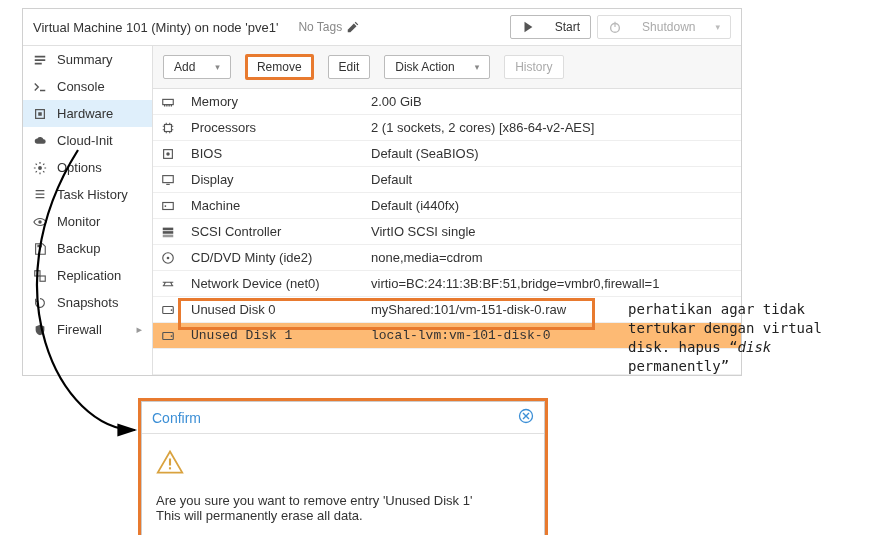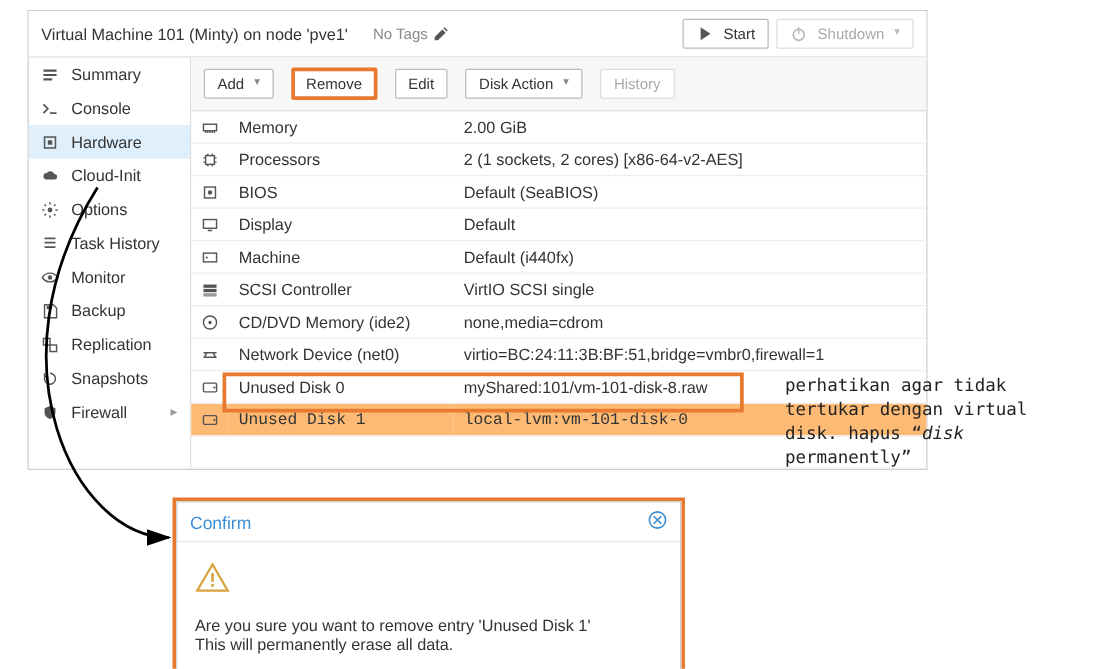--- a/index.html
+++ b/index.html
@@ -25,21 +25,22 @@
     align-items: center;
     padding: 6px 10px;
     border-bottom: 1px solid #e0e0e0;
     background: #fff;
   }
   .titlebar .title { font-size: 13px; color: #333; }
   .titlebar .tags { margin-left: 20px; font-size: 12px; color: #888; display:flex; align-items:center; gap:4px;}
   .titlebar .spacer { flex: 1; }
   .btn {
     display: inline-flex;
-    gap: 8px;
+    align-items: center;
+    gap: 20px;
     background: #fff;
     border: 1px solid #bbb;
     border-radius: 2px;
     padding: 4px 10px;
     font-size: 12px;
     color: #333;
     cursor: pointer;
   }
   .btn.disabled { color: #aaa; border-color:#ddd; }
   .btn + .btn { margin-left: 6px; }
@@ -367,41 +368,41 @@
               <td class="k">SCSI Controller</td>
               <td>VirtIO SCSI single</td>
             </tr>
             <tr>
               <td class="iconcell">
                 <svg class="mini-icon" viewBox="0 0 16 16">
                   <circle cx="8" cy="8" r="6" fill="none" stroke="#555" stroke-width="1.3"></circle>
                   <circle cx="8" cy="8" r="1.5" fill="#555"></circle>
                 </svg>
               </td>
-              <td class="k">CD/DVD Memory (ide2)</td>
+              <td class="k">CD/DVD Minty (ide2)</td>
               <td>none,media=cdrom</td>
             </tr>
             <tr>
               <td class="iconcell">
                 <svg class="mini-icon" viewBox="0 0 16 16">
                   <path d="M2 6h12M2 10h12M5 6l-2 4M11 6l2 4" stroke="#555" stroke-width="1.3" fill="none"></path>
                 </svg>
               </td>
               <td class="k">Network Device (net0)</td>
               <td>virtio=BC:24:11:3B:BF:51,bridge=vmbr0,firewall=1</td>
             </tr>
             <tr>
               <td class="iconcell">
                 <svg class="mini-icon" viewBox="0 0 16 16">
                   <rect x="2" y="4" width="12" height="8" rx="1" fill="none" stroke="#555" stroke-width="1.3"></rect>
                   <circle cx="12" cy="8" r="1" fill="#555"></circle>
                 </svg>
               </td>
               <td class="k">Unused Disk 0</td>
-              <td>myShared:101/vm-101-disk-8.raw</td>
+              <td>myShared:101/vm-151-disk-0.raw</td>
             </tr>
             <tr class="sel">
               <td class="iconcell">
                 <svg class="mini-icon" viewBox="0 0 16 16">
                   <rect x="2" y="4" width="12" height="8" rx="1" fill="none" stroke="#555" stroke-width="1.3"></rect>
                   <circle cx="12" cy="8" r="1" fill="#555"></circle>
                 </svg>
               </td>
               <td class="k">Unused Disk 1</td>
               <td>local-lvm:vm-101-disk-0</td>

